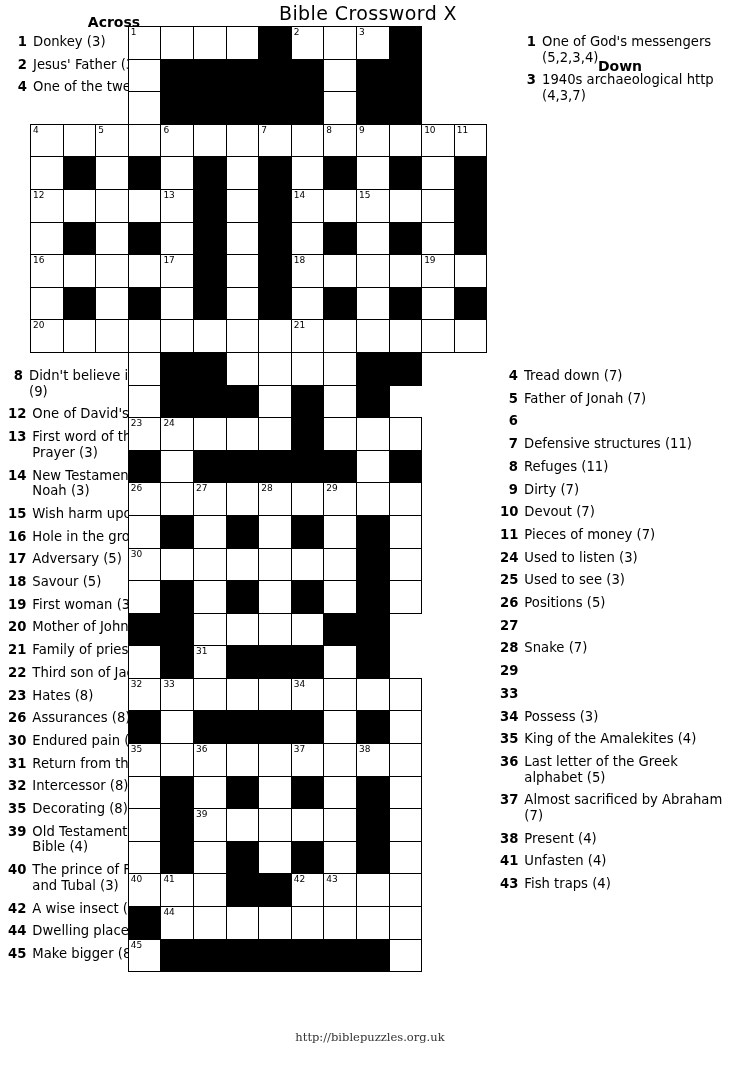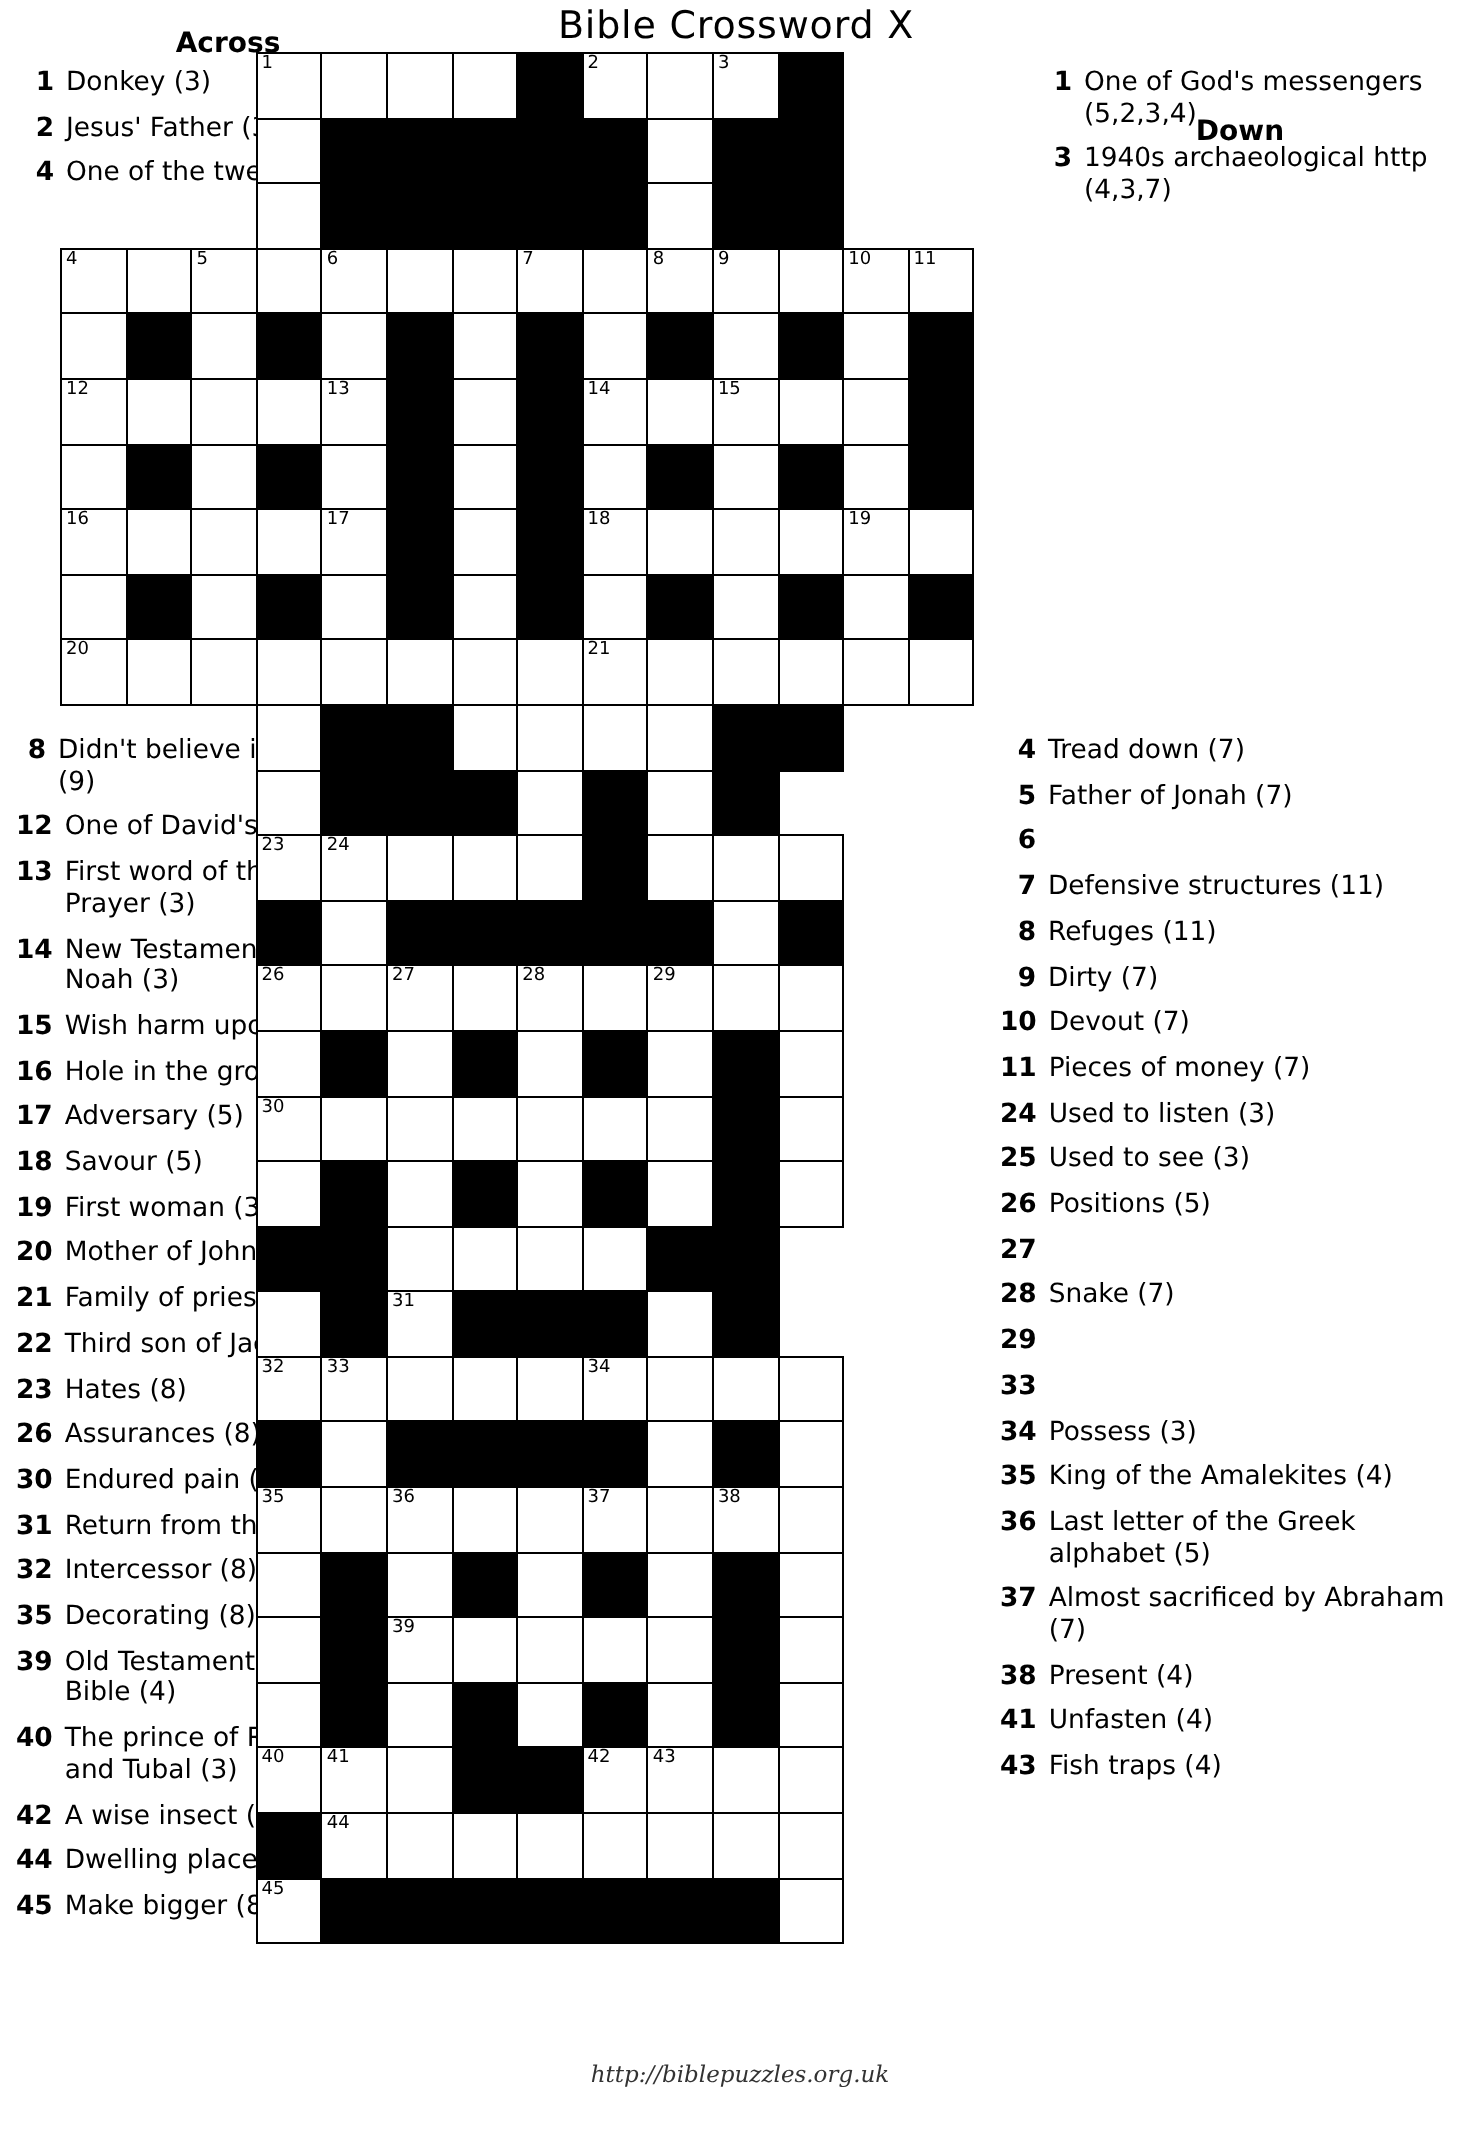--- a/index.html
+++ b/index.html
@@ -83,21 +83,20 @@
     font-family: "DejaVu Sans", sans-serif;
   }
   #url {
     position: absolute;
     left: 230px; top: 1030px;
     width: 280px;
     text-align: center;
     font-size: 11.5px;
     font-family: "DejaVu Serif", serif;
     color: #333;
-    font-style: italic;
   }
 </style>
 </head>
 <body>
 
 <div id="page">
 
   <div id="title">Bible Crossword X</div>
   <div id="acrossHead">Across</div>
   <div id="downHead">Down</div>

